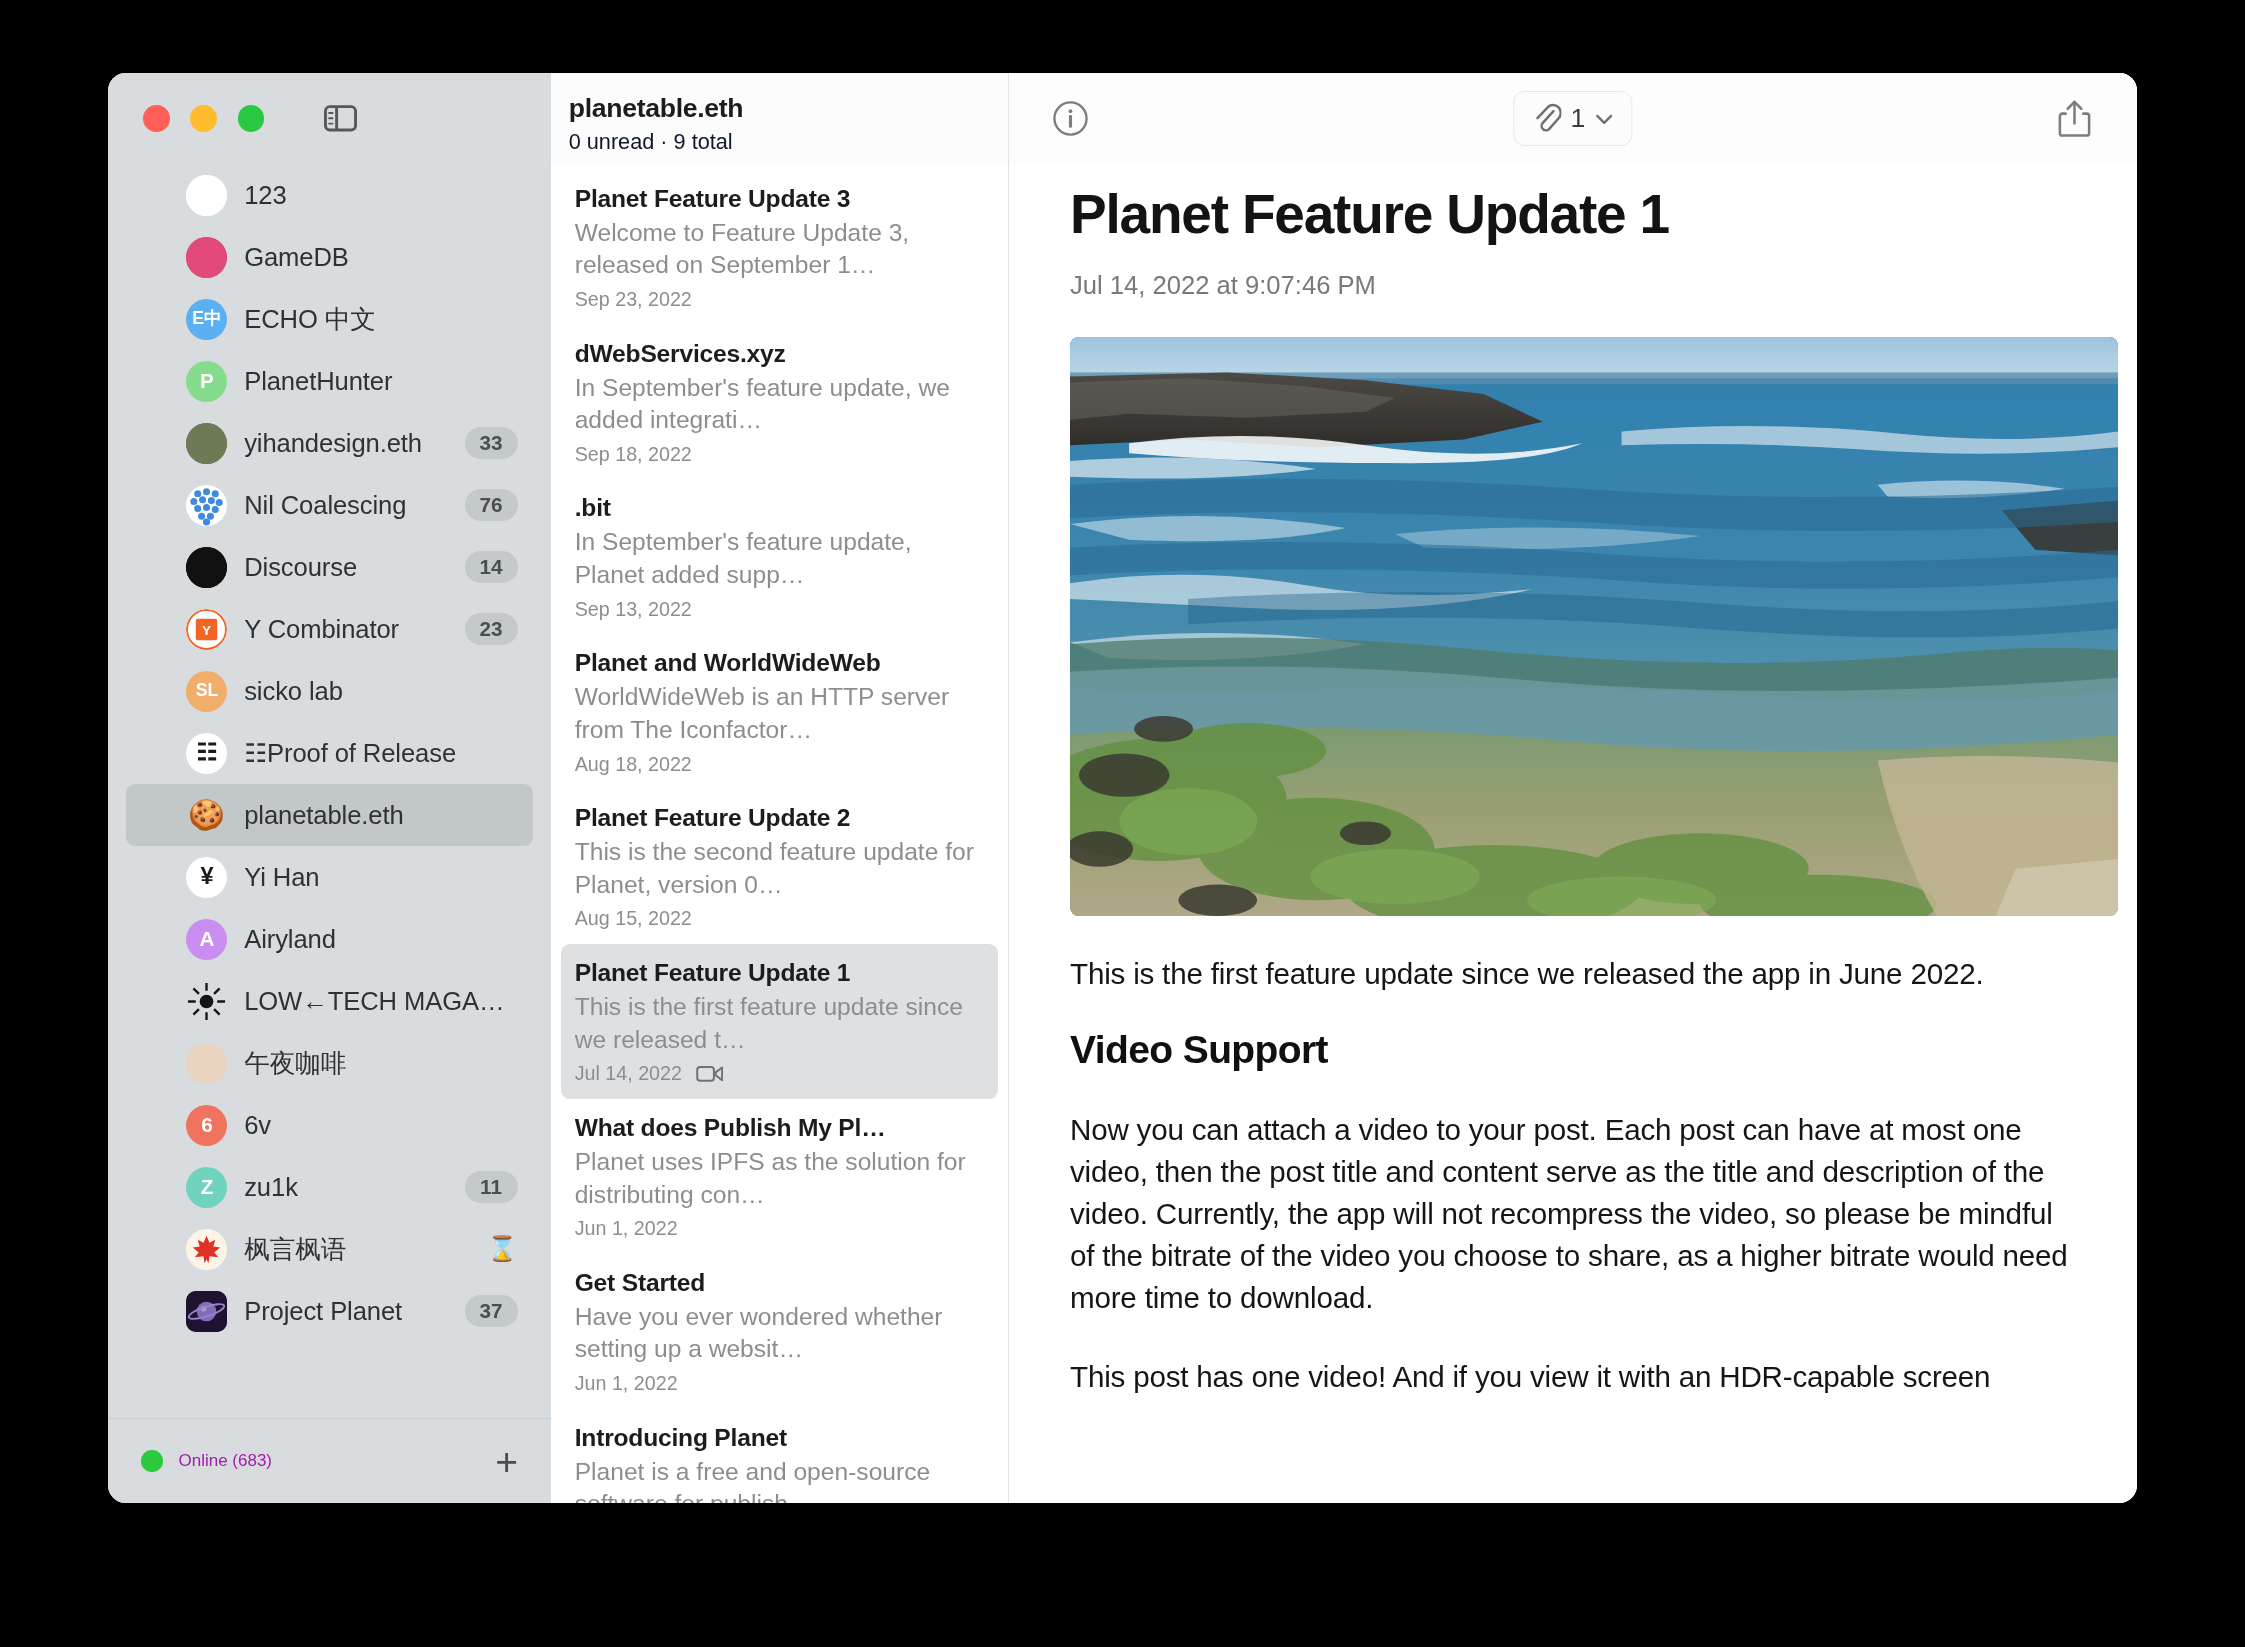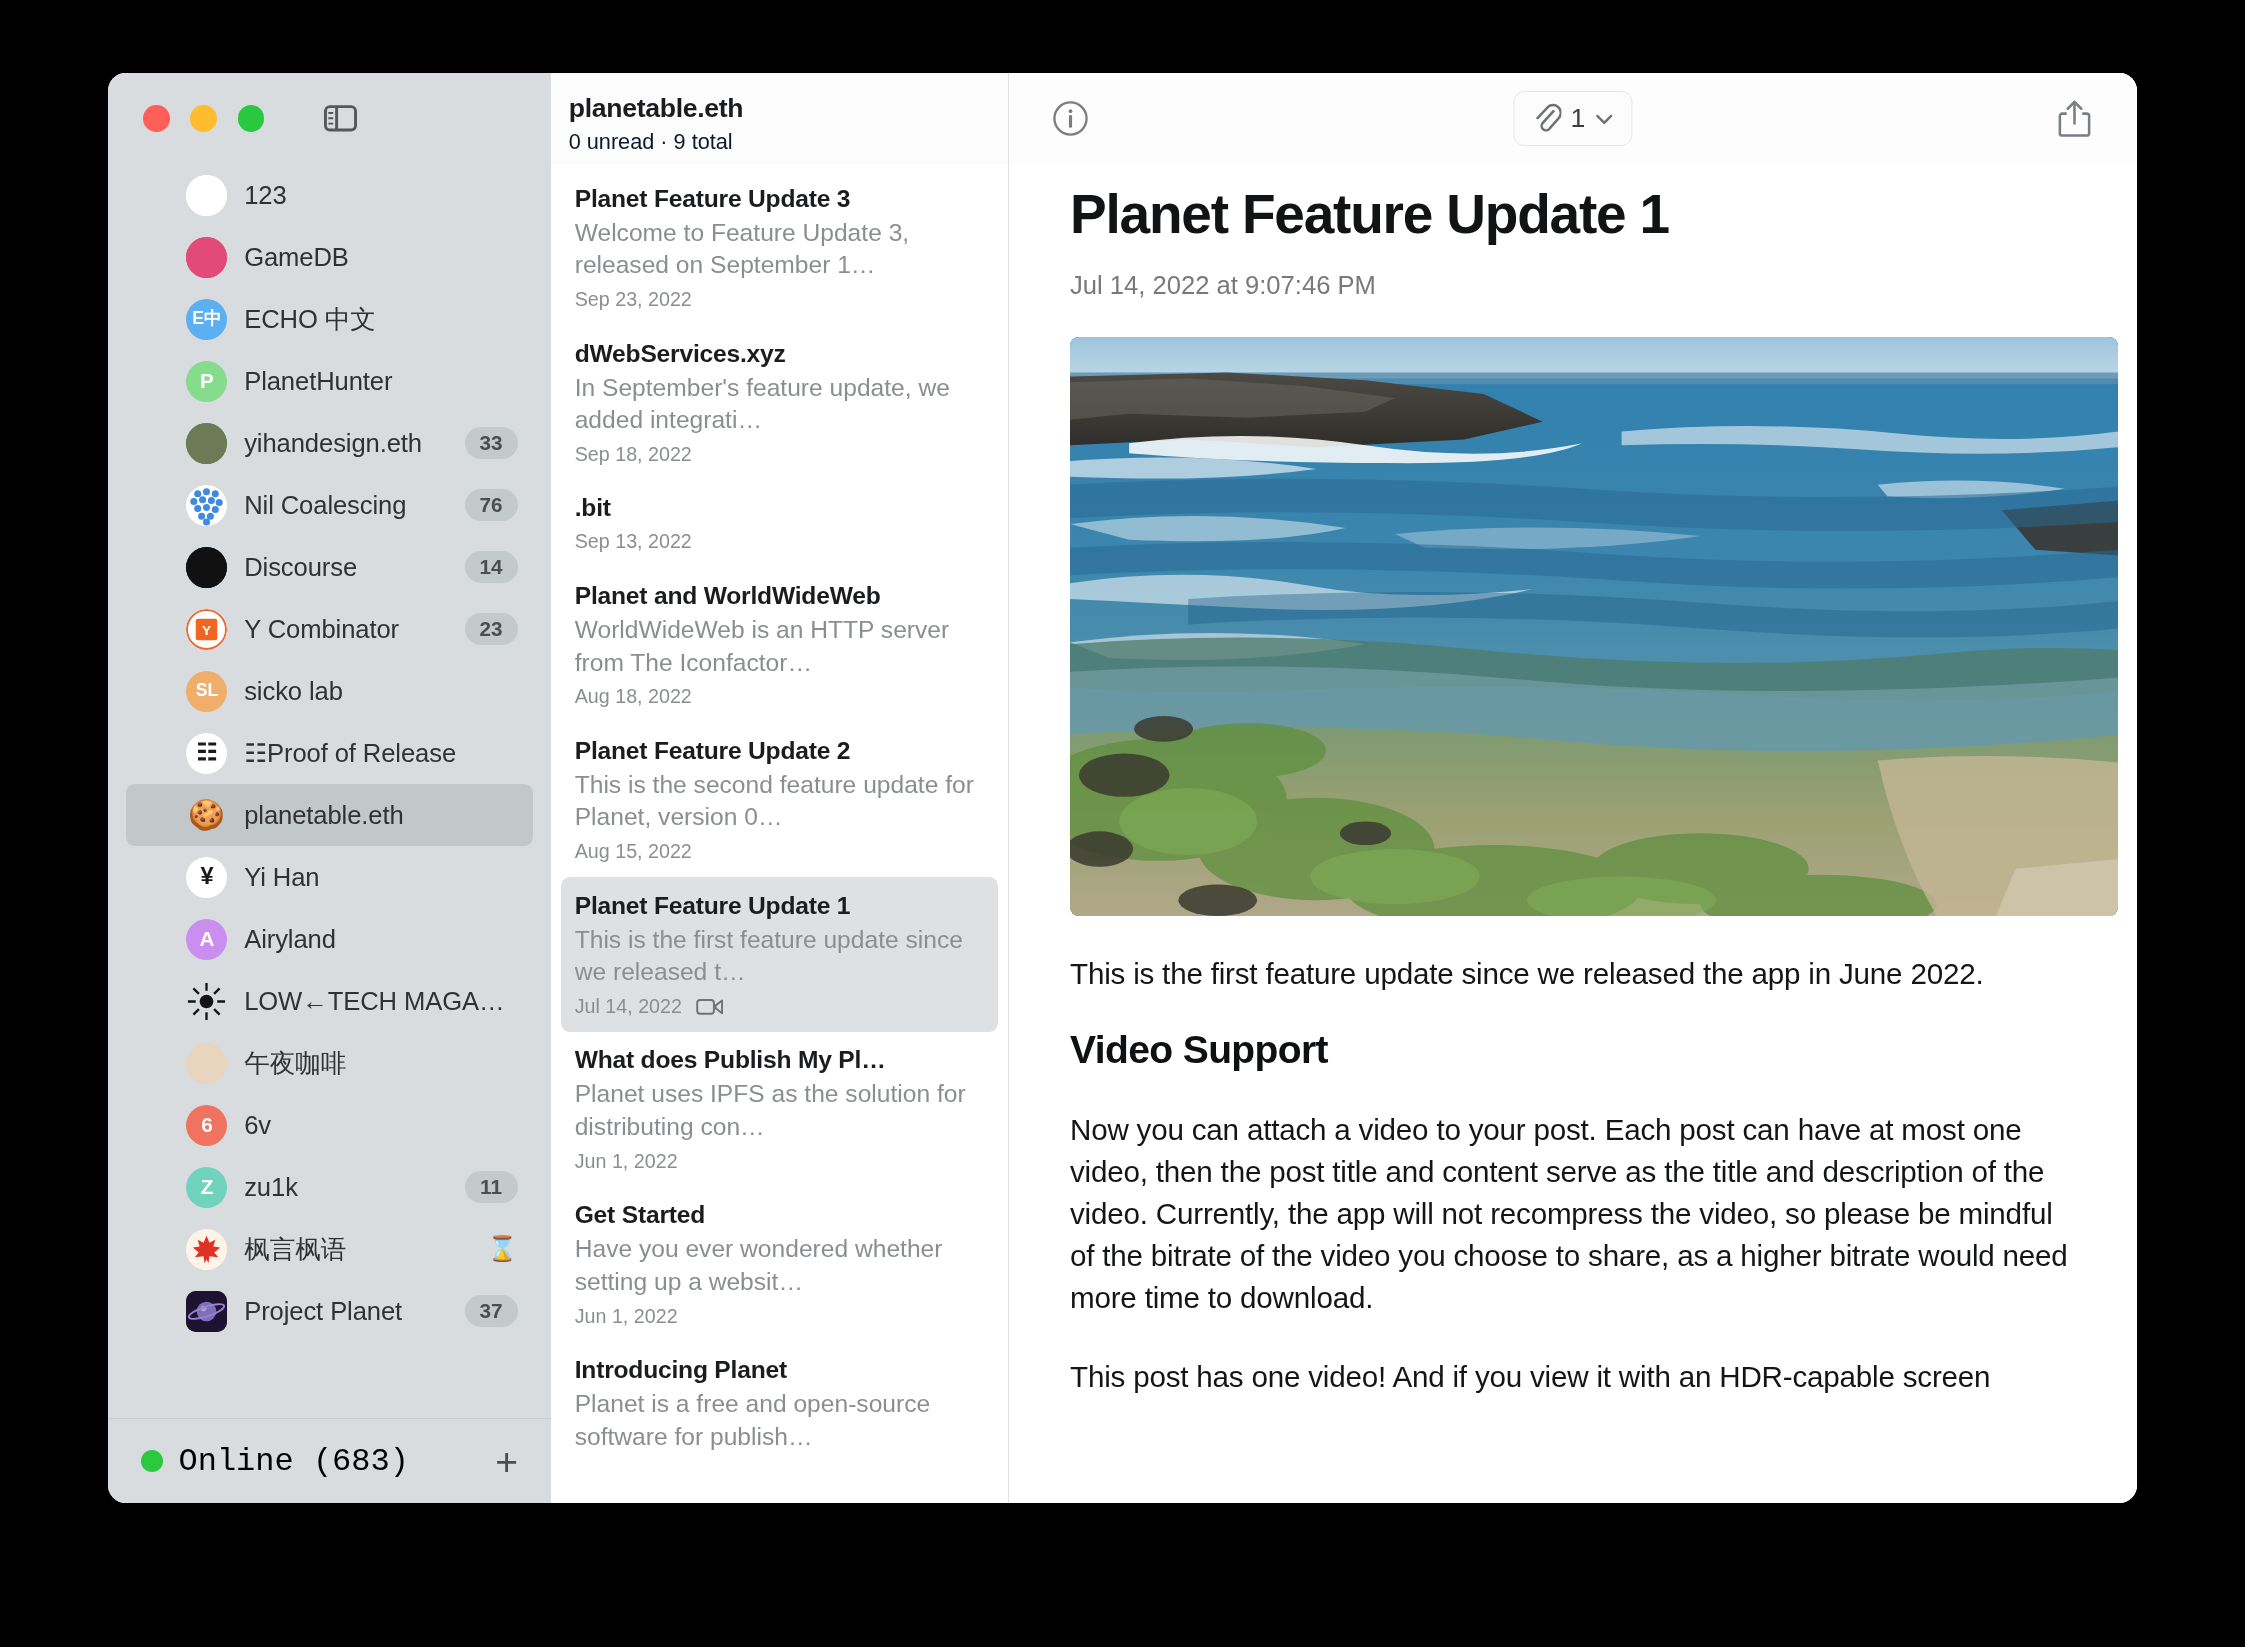--- a/index.html
+++ b/index.html
@@ -99,21 +99,21 @@
   .sb-footer {
     height: 85px;
     flex: 0 0 85px;
     border-top: 1px solid #c9ced1;
     display: flex;
     align-items: center;
     padding: 0 33px 0 33px;
     gap: 15.8px;
   }
   .online-dot { width: 21.7px; height: 21.7px; border-radius: 50%; background: #2cc93f; flex:0 0 21.7px;}
-  .online-text { font-size: 32px; color: #000000; flex: 1 1 auto; font-family: Liberation Mono, monospace; }
+  .online-text { font-size: 17px; color: #a21caf; flex: 1 1 auto; }
   .plus-btn { font-size: 39px; color: #4a4e51; line-height: 1; font-weight: 300; }
 
   
   .listpane {
     width: 458px;
     flex: 0 0 458px;
     background: #ffffff;
     display: flex; flex-direction: column;
     border-right: 1px solid #e0e2e4;
   }
@@ -412,20 +412,21 @@
         </div>
         <div class="lp-item">
           <div class="lp-item-title">dWebServices.xyz</div>
           <div class="lp-item-preview">In September's feature update, we added integrati…</div>
           <div class="lp-item-meta">
             <span>Sep 18, 2022</span>
           </div>
         </div>
         <div class="lp-item">
           <div class="lp-item-title">.bit</div>
+          <div class="lp-item-preview">In September's feature update, Planet added supp…</div>
           <div class="lp-item-meta">
             <span>Sep 13, 2022</span>
           </div>
         </div>
         <div class="lp-item">
           <div class="lp-item-title">Planet and WorldWideWeb</div>
           <div class="lp-item-preview">WorldWideWeb is an HTTP server from The Iconfactor…</div>
           <div class="lp-item-meta">
             <span>Aug 18, 2022</span>
           </div>

